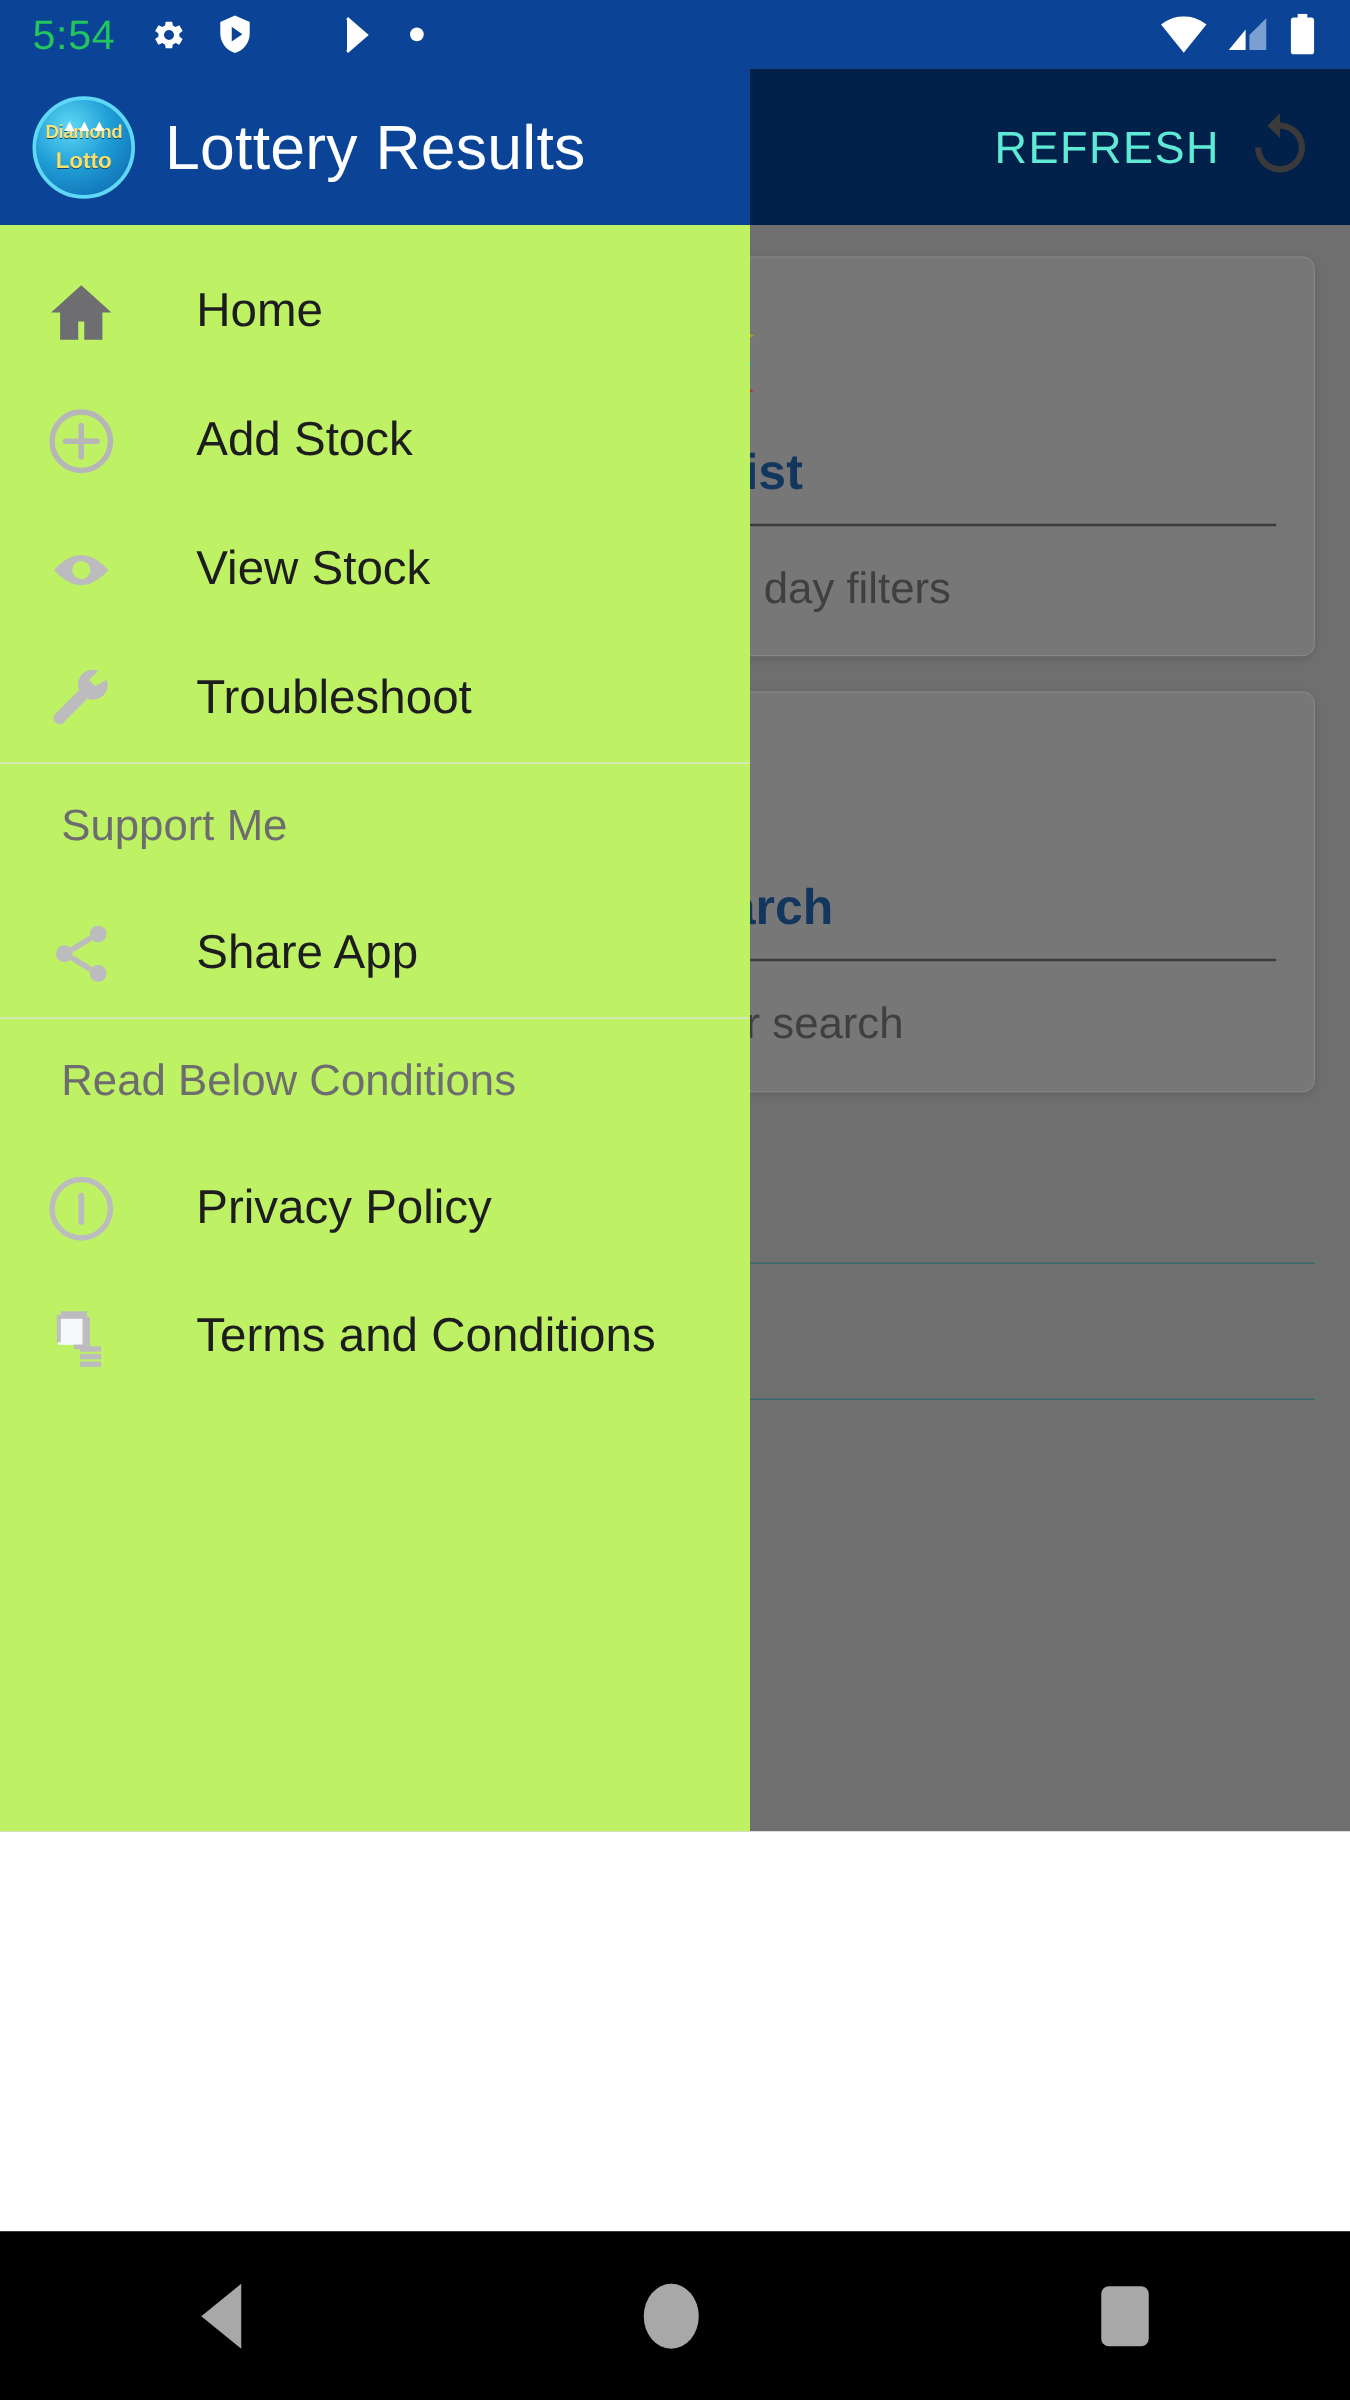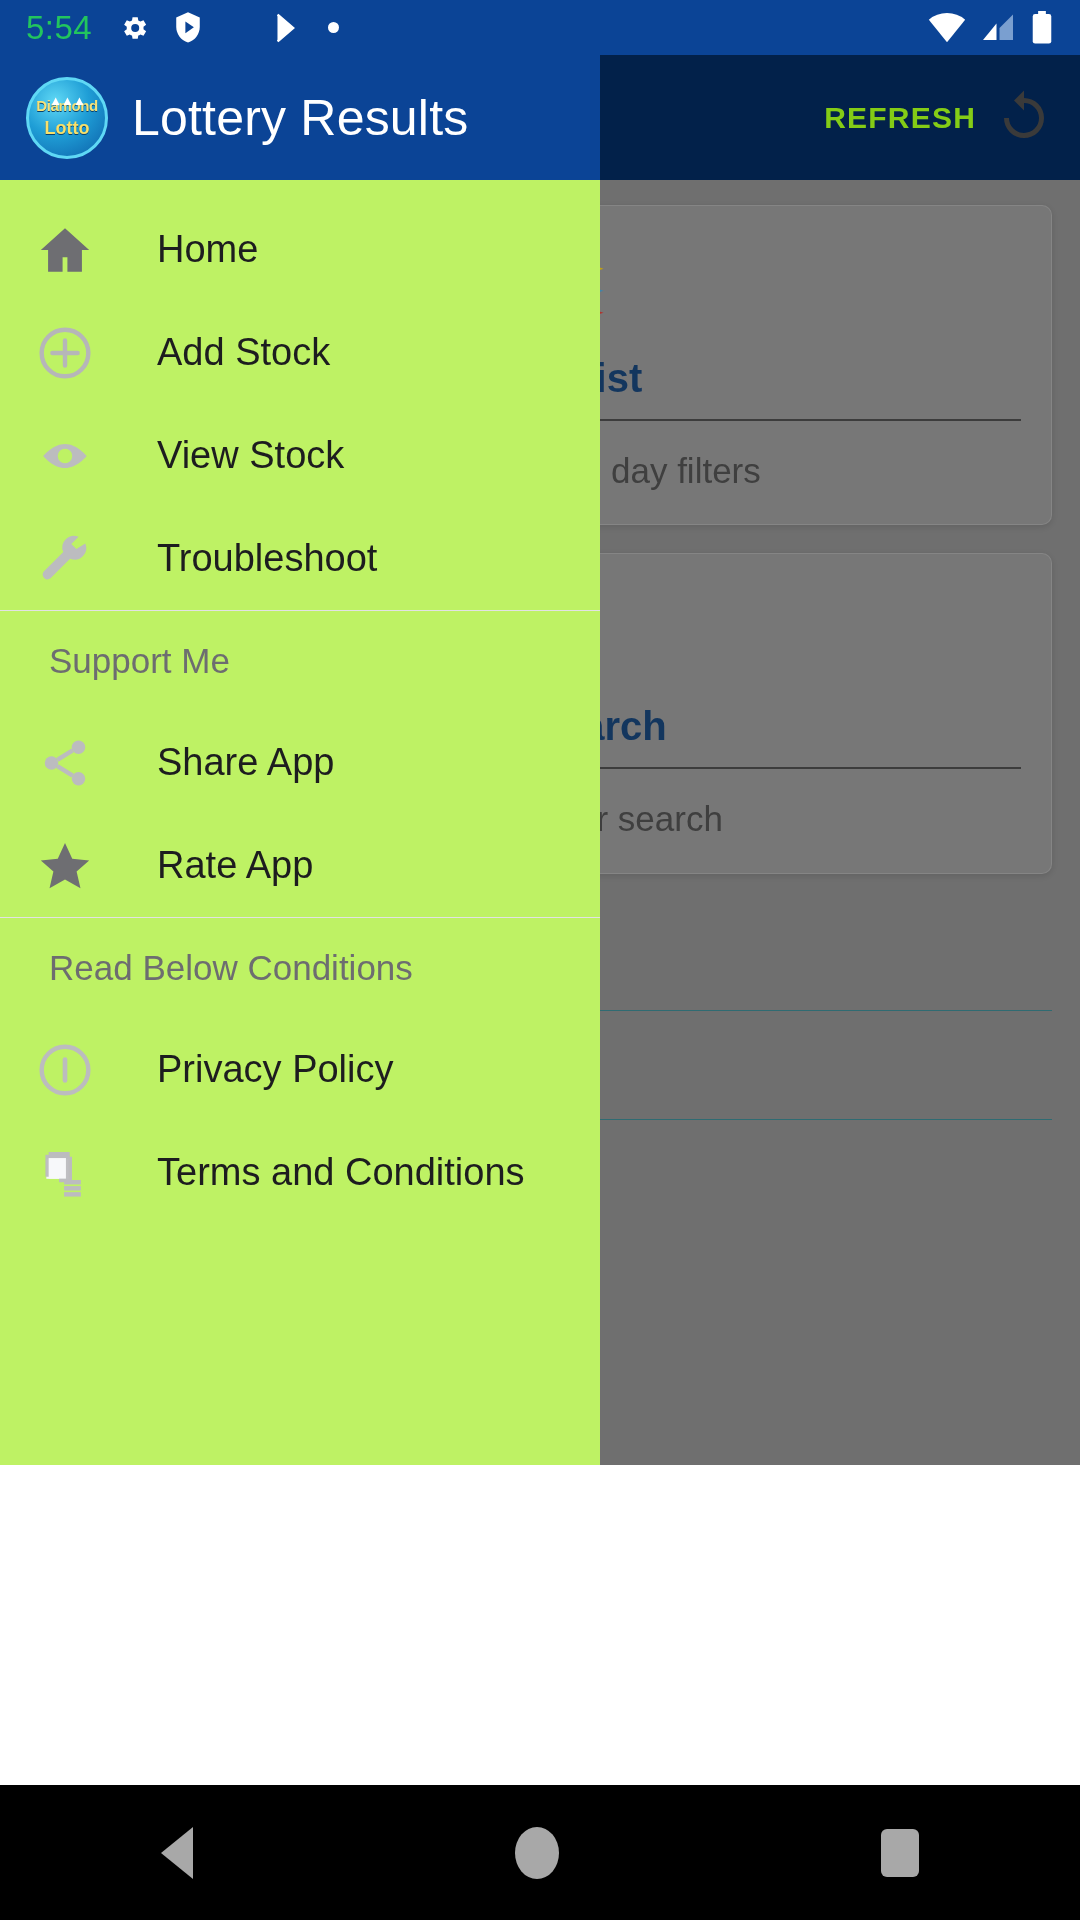--- a/index.html
+++ b/index.html
@@ -17,21 +17,21 @@
     position:absolute; top:0; left:0; width:1080px; height:55px;
     background:#02214a;
   }
   .bg-appbar {
     position:absolute; top:55px; left:0; width:1080px; height:125px;
     background:#02214a;
     display:flex; align-items:center; justify-content:flex-end;
     padding-right:26px; gap:18px;
   }
   .refresh-label {
-    color:#84cc16; font-size:30px; font-weight:700; letter-spacing:1.2px;
+    color:#5eead4; font-size:36px; font-weight:400; letter-spacing:1.2px;
   }
   .refresh-ic { width:60px; height:60px; }
 
   .bg-content {
     position:absolute; top:180px; left:0; width:1080px; height:1285px;
     background:#6f6f6f;
     padding:25px 28px 0 28px;
   }
   .card {
     background:rgba(255,255,255,0.06);
@@ -262,28 +262,20 @@
       <svg width="54" height="54" viewBox="0 0 24 24">
         <circle cx="18" cy="5" r="3" fill="#bcbcbf"></circle>
         <circle cx="6" cy="12" r="3" fill="#bcbcbf"></circle>
         <circle cx="18" cy="19" r="3" fill="#bcbcbf"></circle>
         <path d="M8.6 10.6 15.4 6.4M8.6 13.4l6.8 4.2" stroke="#bcbcbf" stroke-width="2"></path>
       </svg>
     </span>
     <span class="nav-label">Share App</span>
   </div>
 
-  <div class="nav-item">
-    <span class="nav-ic">
-      <svg width="58" height="58" viewBox="0 0 24 24">
-        <polygon fill="#6e6e72" points="12,2.5 15,9 22,9.7 16.8,14.3 18.4,21.2 12,17.6 5.6,21.2 7.2,14.3 2,9.7 9,9"></polygon>
-      </svg>
-    </span>
-    <span class="nav-label">Rate App</span>
-  </div>
 
   <div class="divider"></div>
 
   <div class="section-head">Read Below Conditions</div>
 
   <div class="nav-item">
     <span class="nav-ic">
       <svg width="56" height="56" viewBox="0 0 24 24">
         <circle cx="12" cy="12" r="10" fill="none" stroke="#bcbcbf" stroke-width="1.9"></circle>
         <rect x="11" y="6.5" width="2" height="11" rx="1" fill="#bcbcbf"></rect>

